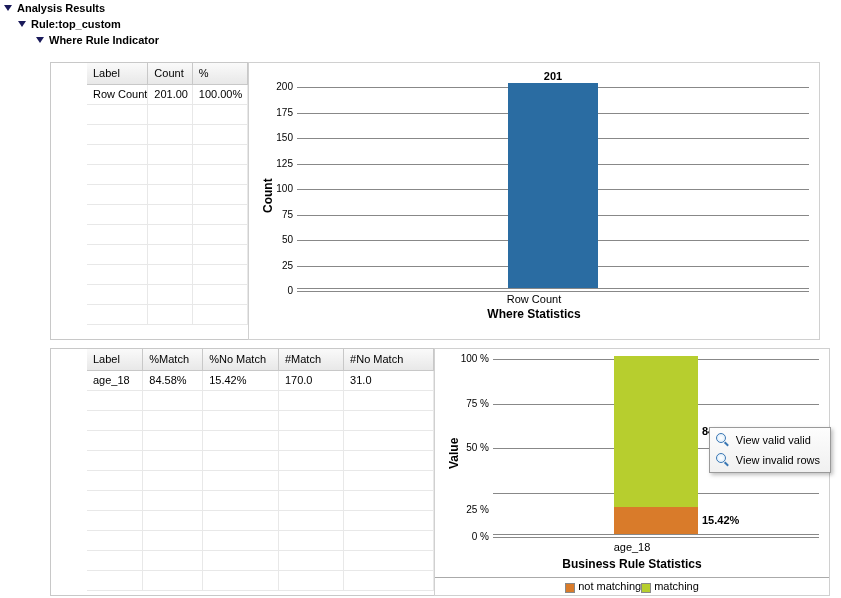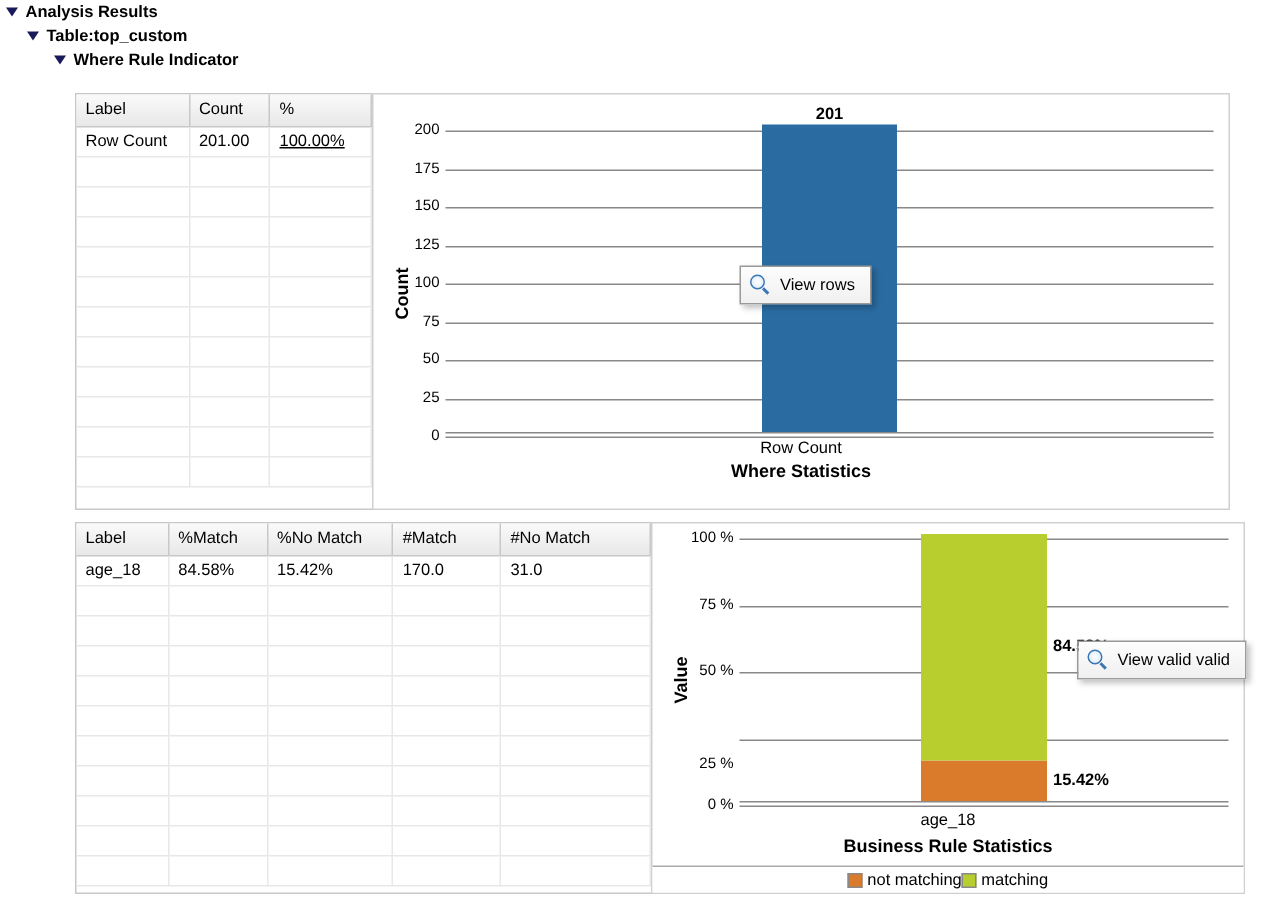--- a/index.html
+++ b/index.html
@@ -46,20 +46,21 @@
     left: 50px;
     width: 780px;
     height: 248px;
     display: flex;
   }
   .table {
     border: 1px solid #c8c8c8;
     border-right: none;
     background: #fff;
     flex: 0 0 auto;
+    padding-left: 36px;
   }
   .table-header {
     display: flex;
     background: linear-gradient(#fafafa, #e8e8e8);
     border-bottom: 1px solid #c8c8c8;
     height: 22px;
   }
   .table-header .cell {
     padding: 4px 6px;
     border-right: 1px solid #c8c8c8;
@@ -205,39 +206,39 @@
 </style>
 </head>
 <body>
 
 <div class="tree-item lvl0">
   <span class="arrow"></span>
   <span>Analysis Results</span>
 </div>
 <div class="tree-item lvl1">
   <span class="arrow"></span>
-  <span>Table:top_custom</span>
+  <span>Rule:top_custom</span>
 </div>
 <div class="tree-item lvl2">
   <span class="arrow"></span>
   <span>Where Rule Indicator</span>
 </div>
 
 <div class="section1">
   <div class="table" id="table-simple" style="width: 198px;">
       <div class="table-header">
         <div class="cell" style="width: 76px;">Label</div>
         <div class="cell" style="width: 54px;">Count</div>
         <div class="cell" style="width: 68px;">%</div>
       </div>
       <div class="table-body">
         <div class="table-row">
           <div class="cell" style="width: 76px;">Row Count</div>
           <div class="cell" style="width: 54px;">201.00</div>
-          <div class="cell" style="width: 68px; text-decoration: underline;">100.00%</div>
+          <div class="cell" style="width: 68px;">100.00%</div>
         </div>
         <div class="table-row">
           <div class="cell" style="width: 76px;"></div>
           <div class="cell" style="width: 54px;"></div>
           <div class="cell" style="width: 68px;"></div>
         </div>
         <div class="table-row">
           <div class="cell" style="width: 76px;"></div>
           <div class="cell" style="width: 54px;"></div>
           <div class="cell" style="width: 68px;"></div>
@@ -312,26 +313,20 @@
         <div class="tick-label" style="left: 14px; width: 30px; top: 145.571px;">75</div>
         <div class="tick-label" style="left: 14px; width: 30px; top: 120.095px;">100</div>
         <div class="tick-label" style="left: 14px; width: 30px; top: 94.619px;">125</div>
         <div class="tick-label" style="left: 14px; width: 30px; top: 69.1429px;">150</div>
         <div class="tick-label" style="left: 14px; width: 30px; top: 43.6667px;">175</div>
         <div class="tick-label" style="left: 14px; width: 30px; top: 18.1905px;">200</div>
       </div>
     <div class="x-category" style="bottom:34px; left:0; right:0;">Row Count</div>
     <div class="chart-title" style="bottom:18px;">Where Statistics</div>
 
-    <div class="context-menu" style="left:244px; top:114px;">
-      <div class="item">
-        <span class="mag-icon"></span>
-        <span>View rows</span>
-      </div>
-    </div>
   </div>
 </div>
 
 <div class="section2">
   <div class="table" id="table-business" style="width: 384px;">
       <div class="table-header">
         <div class="cell" style="width: 62px;">Label</div>
         <div class="cell" style="width: 66px;">%Match</div>
         <div class="cell" style="width: 84px;">%No Match</div>
         <div class="cell" style="width: 72px;">#Match</div>
@@ -442,15 +437,19 @@
     <div class="legend">
       <span><span class="legend-swatch" style="background:#d97b2a"></span><span>not matching</span></span>
       <span><span class="legend-swatch" style="background:#b7ce2e"></span><span>matching</span></span>
     </div>
 
     <div class="context-menu" style="right:-2px; top:78px;">
       <div class="item">
         <span class="mag-icon"></span>
         <span>View valid valid</span>
       </div>
+      <div class="item">
+        <span class="mag-icon"></span>
+        <span>View invalid rows</span>
+      </div>
     </div>
   </div>
 </div>
 
 </body></html>

